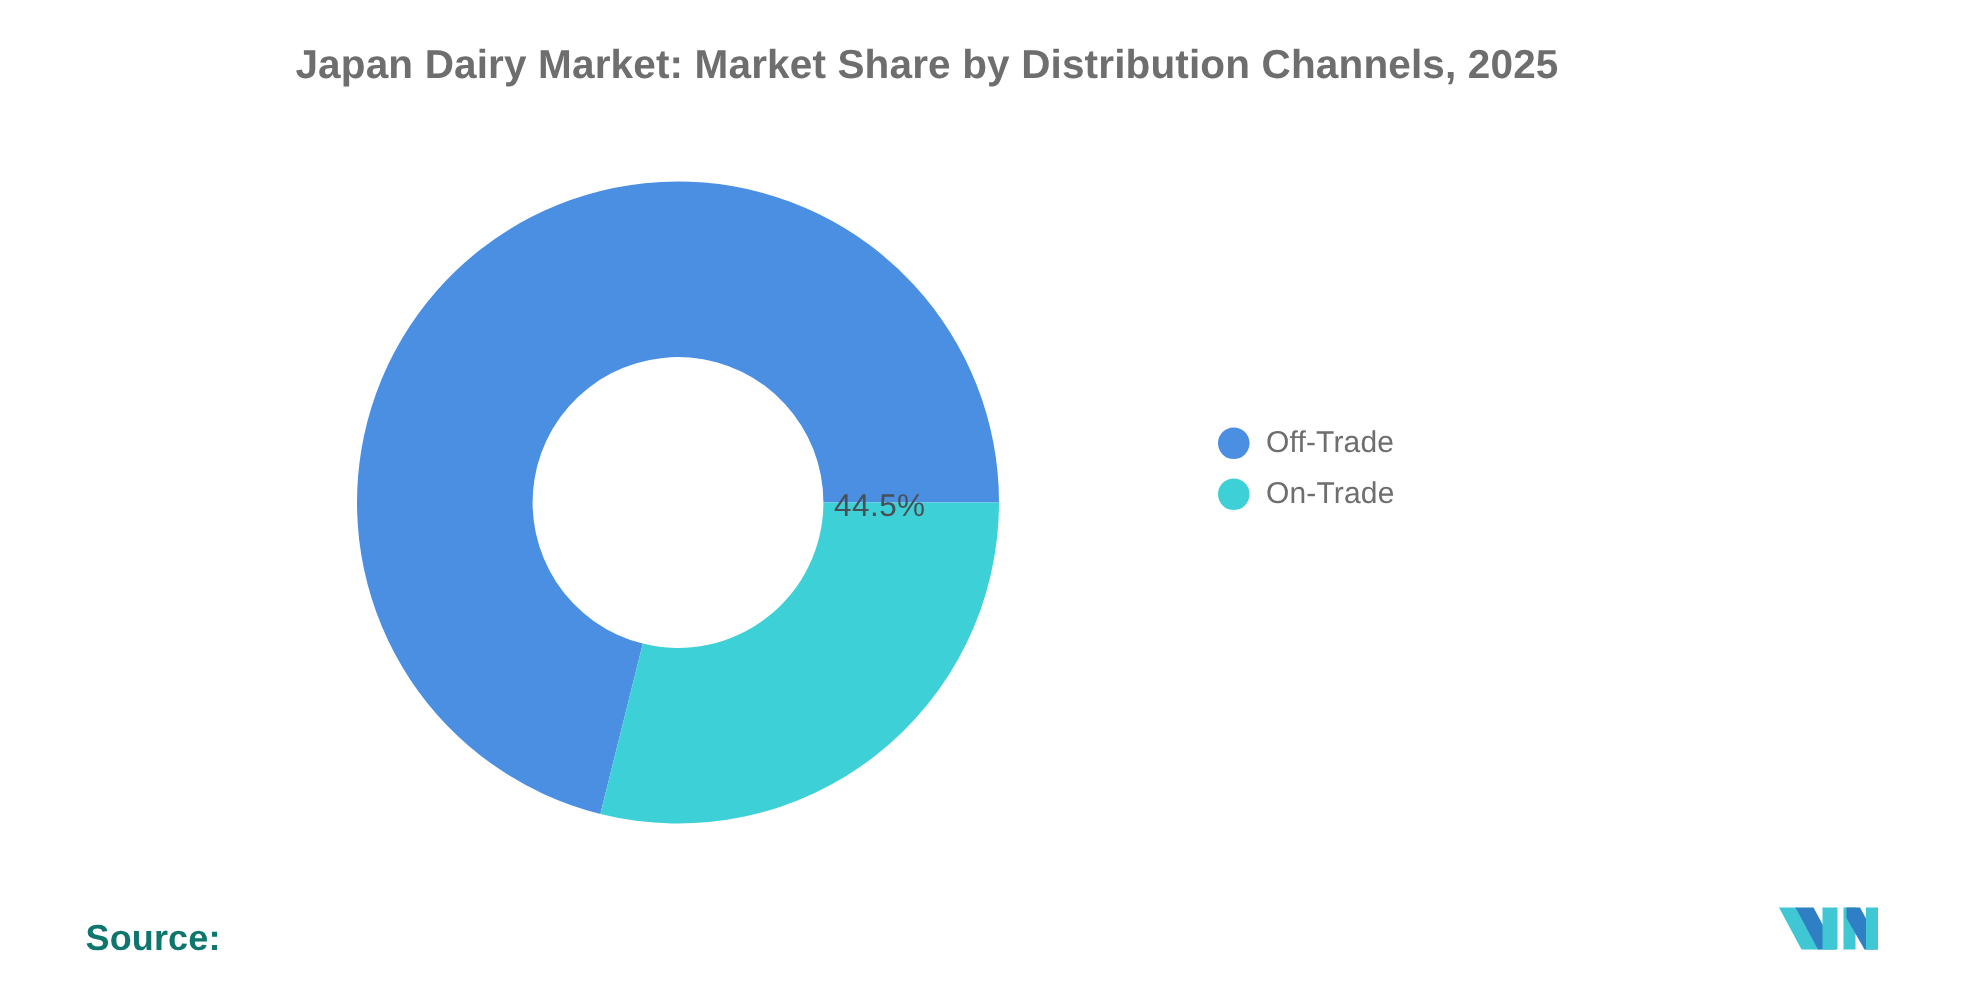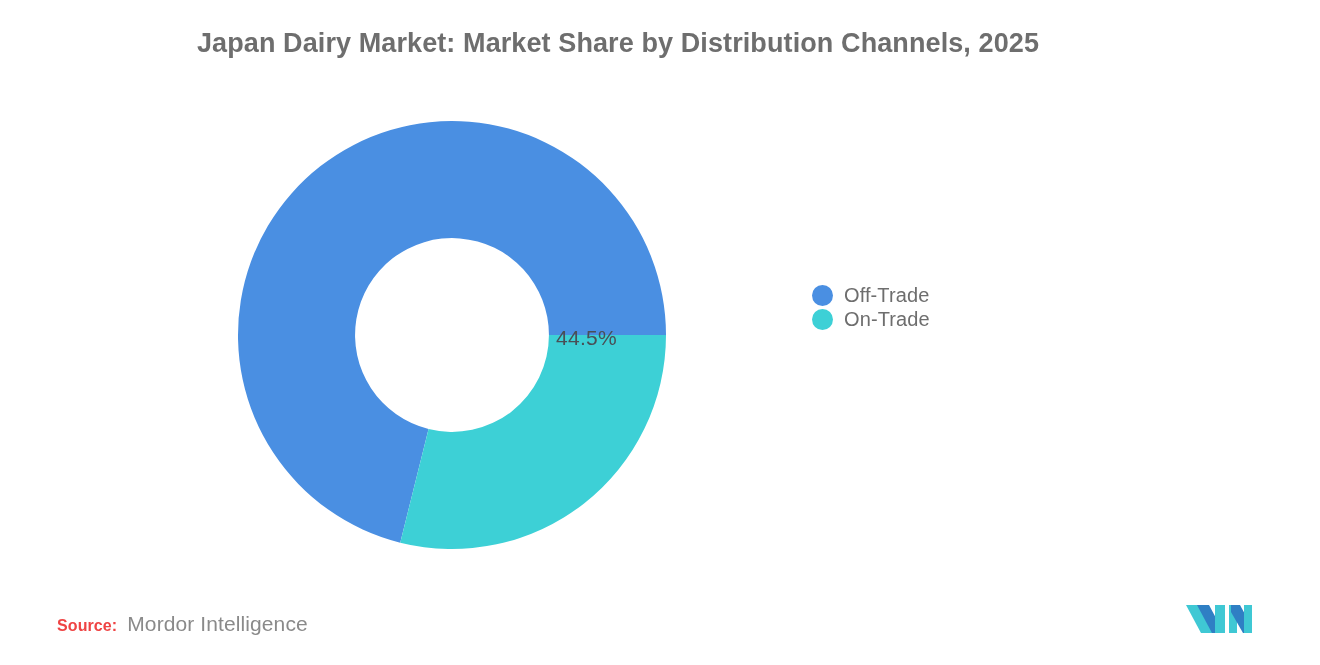--- a/index.html
+++ b/index.html
@@ -56,20 +56,21 @@
     white-space: nowrap;
   }
 
   
   #legend {
     position: absolute;
     left: 812px;
     top: 283px;
     display: flex;
     flex-direction: column;
+    gap: 10px;
   }
   .legend-item {
     display: flex;
     align-items: center;
     height: 24px;
   }
   .legend-swatch {
     width: 21px;
     height: 21px;
     border-radius: 50%;
@@ -86,23 +87,23 @@
   
   #source-line {
     position: absolute;
     left: 57px;
     top: 612px;
     display: flex;
     align-items: baseline;
     white-space: nowrap;
   }
   #source-label {
-    font-size: 16px;
+    font-size: 24px;
     font-weight: 700;
-    color: #ef4444;
+    color: #0f766e;
     letter-spacing: 0.1px;
   }
   #source-value {
     margin-left: 10px;
     font-size: 21px;
     color: #8a8a8a;
     letter-spacing: 0.1px;
   }
 
   #brand-logo {
@@ -138,21 +139,20 @@
     <span class="legend-label">Off-Trade</span>
   </div>
   <div class="legend-item">
     <span class="legend-swatch" style="background:#3dd0d6"></span>
     <span class="legend-label">On-Trade</span>
   </div>
 </div>
 
 <div id="source-line">
   <span id="source-label">Source:</span>
-  <span id="source-value">Mordor Intelligence</span>
 </div>
 
 <div id="brand-logo">
   <svg width="68" height="40" viewBox="0 0 68 40">
 
     <polygon points="2,6 14,6 30,34 17,34" fill="#3fc8d4"></polygon>
 
     <polygon points="13,6 25,6 40,34 28,34" fill="#2f7fc4"></polygon>
 
     <polygon points="31,6 41,6 41,34 31,34" fill="#3fc8d4"></polygon>

